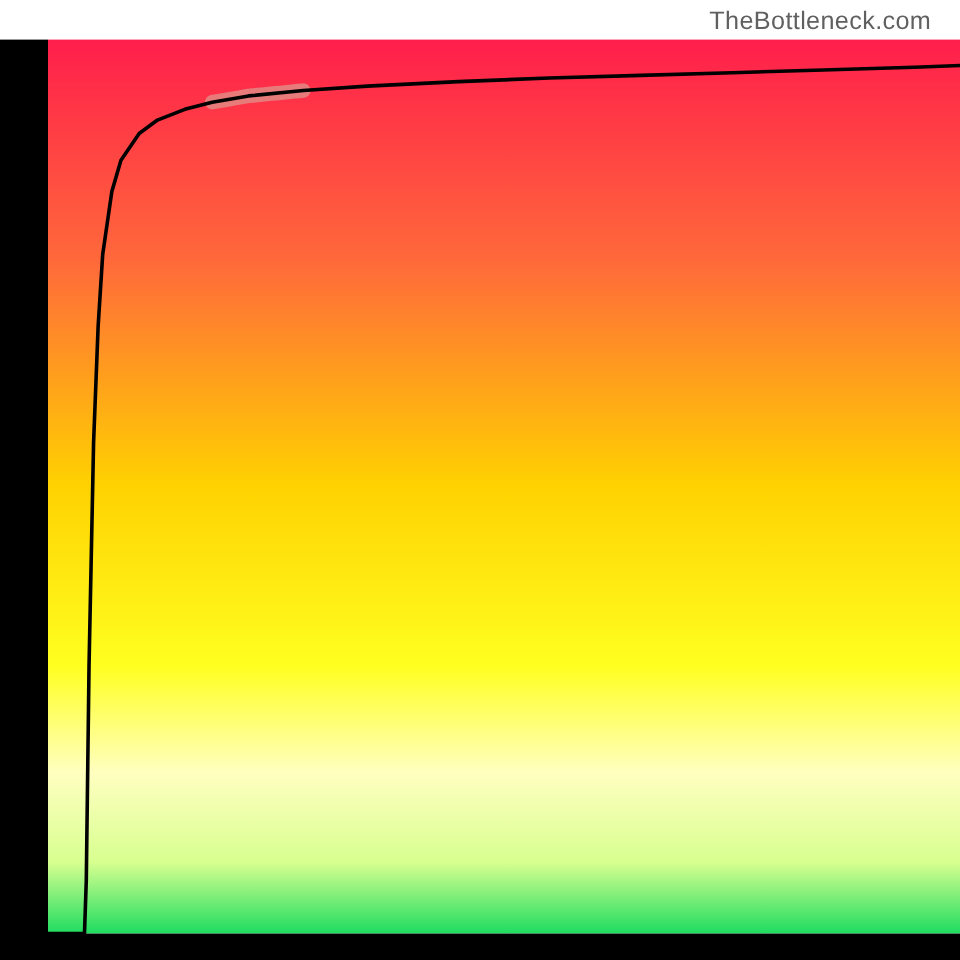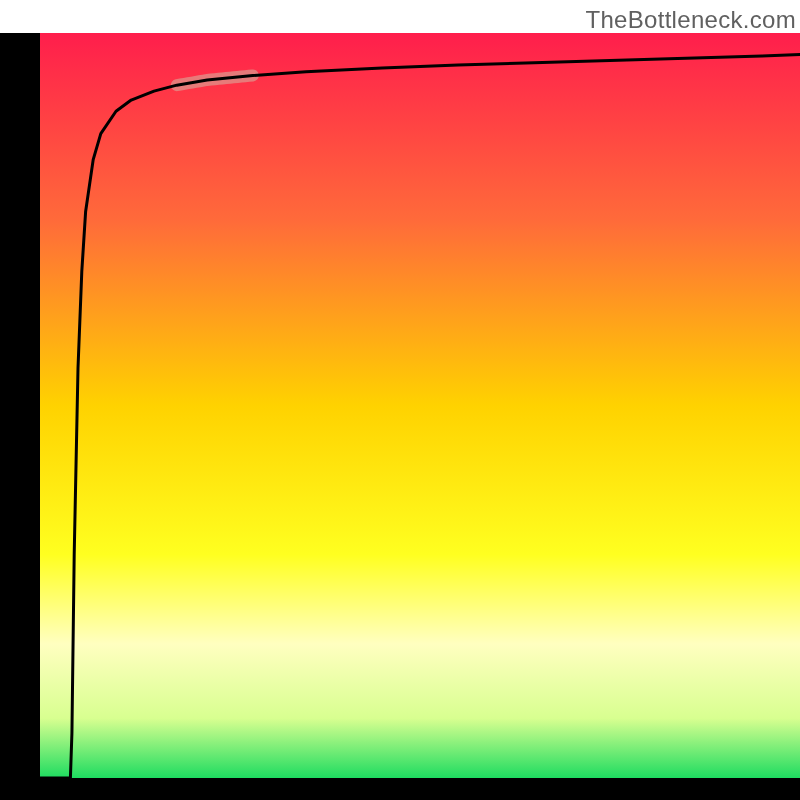--- a/index.html
+++ b/index.html
@@ -12,22 +12,22 @@
     background: #ffffff;
   }
   .container {
     position: relative;
     width: 800px;
     height: 800px;
   }
   .attribution {
     position: absolute;
     top: 6px;
-    right: 4px;
-    font-size: 24px;
+    right: 24px;
+    font-size: 21px;
     color: #606060;
     z-index: 50;
     font-weight: 500;
     letter-spacing: 0.3px;
   }
   svg.plot {
     position: absolute;
     top: 0;
     left: 0;
     width: 800px;

